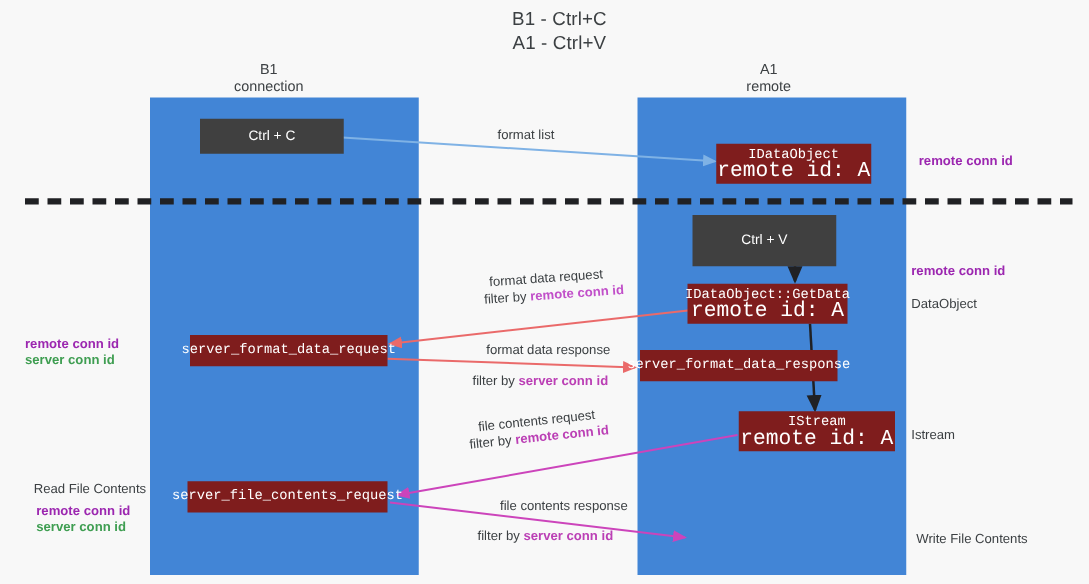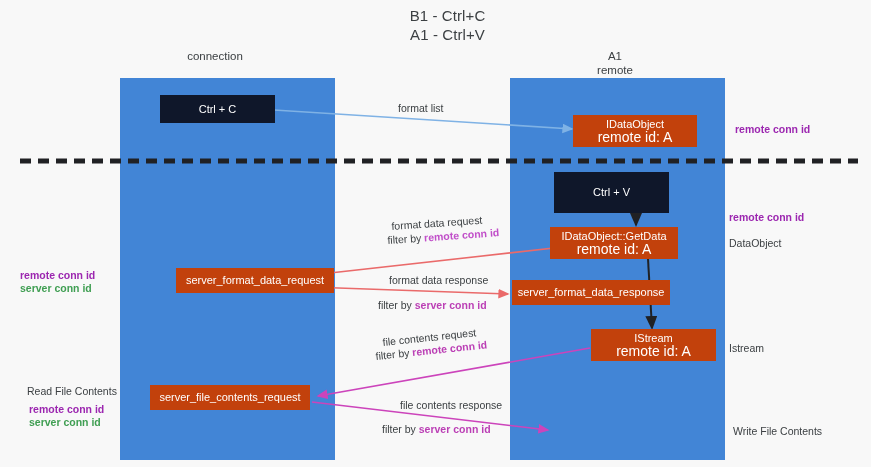--- a/index.html
+++ b/index.html
@@ -54,23 +54,23 @@
     display: flex;
     flex-direction: column;
     align-items: center;
     justify-content: center;
     color: #ffffff;
     font-size: 11px;
     line-height: 13px;
     text-align: center;
     white-space: nowrap;
   }
-  .node.green { background: #0f172a; }
-  .node.orange { background: #c2410c; }
-  .node .l2 { font-size: 14px; }
+  .node.green { background: #404040; }
+  .node.orange { background: #7f1d1d; font-family: Liberation Mono, monospace; }
+  .node .l2 { font-size: 17px; }
 
   
   .ann {
     font-size: 10.5px;
     line-height: 13px;
     white-space: nowrap;
   }
   .ann.purple { color: #9c27b0; font-weight: bold; }
   .ann.green { color: #3f9e52; font-weight: bold; }
   .ann.dark  { color: #3c4043; }
@@ -97,20 +97,21 @@
 <body>
 
 <div id="stage">
 
   <div class="abs title">
     <div>B1 - Ctrl+C</div>
     <div>A1 - Ctrl+V</div>
   </div>
 
   <div class="abs colhead" style="left:150px; top:50px; width:130px;">
+    <div>B1</div>
     <div>connection</div>
   </div>
   <div class="abs colhead" style="left:550px; top:50px; width:130px;">
     <div>A1</div>
     <div>remote</div>
   </div>
 
   <div class="abs lane" style="left:120px; top:78px; width:215px; height:382px;"></div>
   <div class="abs lane" style="left:510px; top:78px; width:215px; height:382px;"></div>
 
@@ -158,21 +159,21 @@
 
   <div class="abs node green" style="left:554px; top:172px; width:115px; height:41px;text-align:center;">
     <div>Ctrl + V</div>
   </div>
 
   <div class="abs node orange" style="left:550px; top:227px; width:128px; height:32px;">
     <div>IDataObject::GetData</div>
     <div class="l2">remote id: A</div>
   </div>
 
-  <div class="abs node orange" style="left:152px; top:268px; width:158px; height:25px;margin-left:24px;">
+  <div class="abs node orange" style="left:152px; top:268px; width:158px; height:25px;">
     <div>server_format_data_request</div>
   </div>
 
   <div class="abs node orange" style="left:512px; top:280px; width:158px; height:25px;align-items:center;">
     <div>server_format_data_response</div>
   </div>
 
   <div class="abs node orange" style="left:591px; top:329px; width:125px; height:32px;">
     <div>IStream</div>
     <div class="l2">remote id: A</div>

